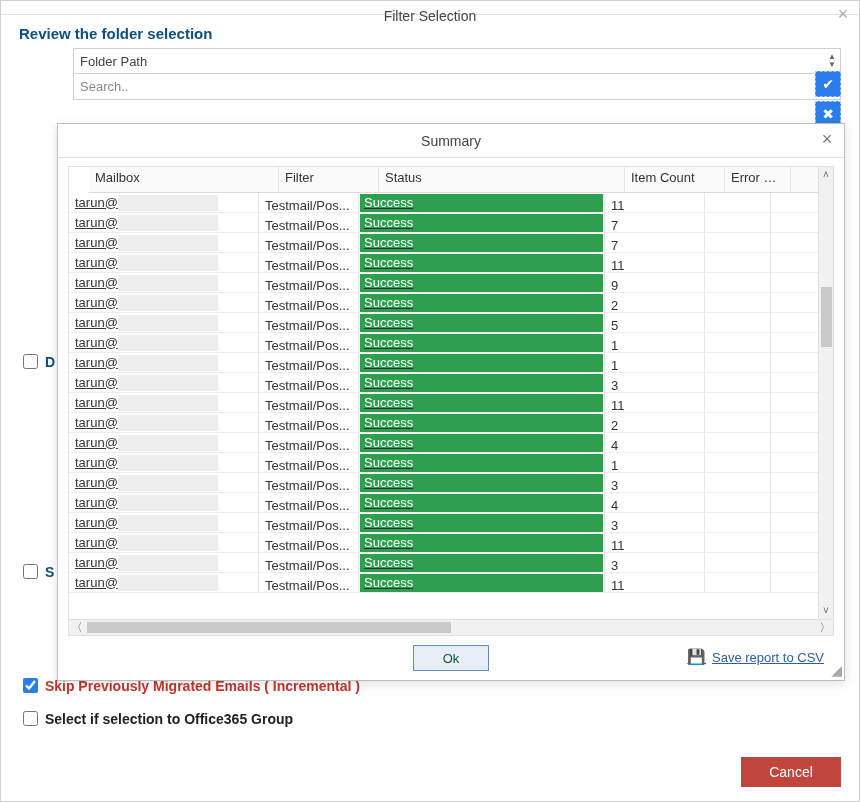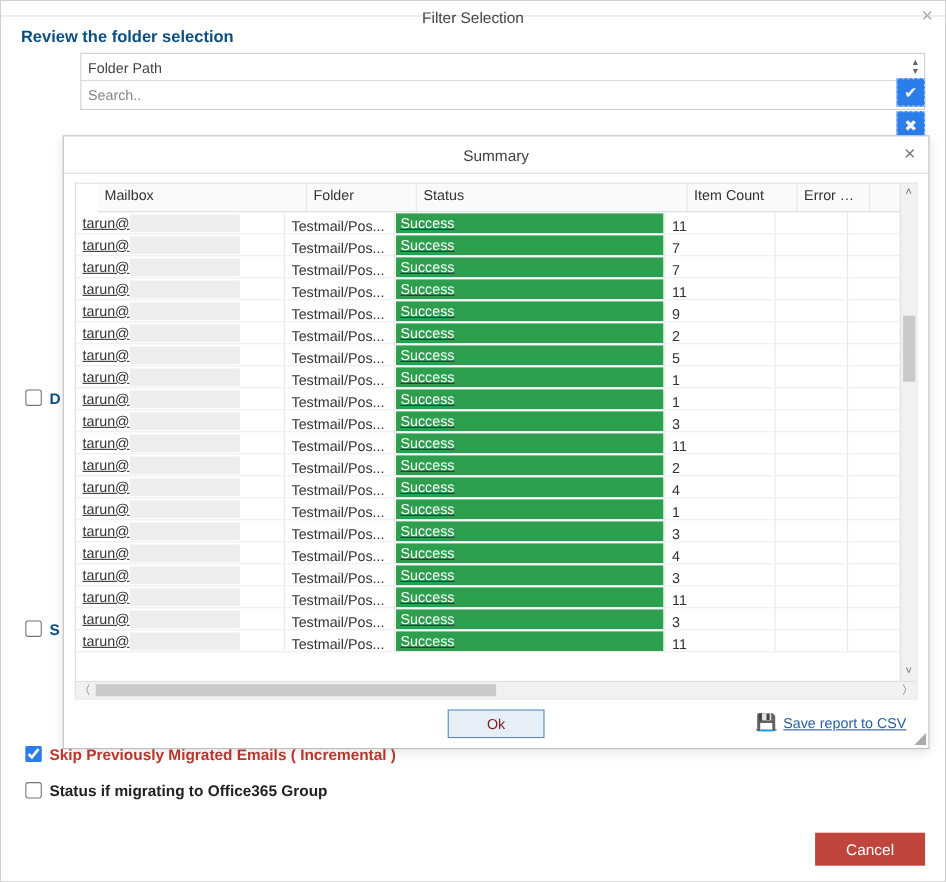--- a/index.html
+++ b/index.html
@@ -327,25 +327,25 @@
 
   .modal-footer {
     height: 44px;
     display: flex;
     align-items: center;
     padding: 0 14px;
     position: relative;
   }
   .ok-btn {
     margin: 0 auto;
-    width: 88px;
+    width: 76px;
     height: 26px;
     background: #e6eef7;
     border: 1px solid #5a8fbd;
-    color: #7f1d1d;
+    color: #14532d;
     font-size: 13px;
     cursor: pointer;
   }
   .csv-link {
     position: absolute;
     right: 20px;
     top: 12px;
     color: #2a5fa3;
     text-decoration: underline;
     font-size: 13px;
@@ -404,39 +404,39 @@
     <span>S</span>
   </div>
 
   <div class="bg-bottom-opts">
     <div class="opt red">
       <input type="checkbox" checked="" style="">
       <span>Skip Previously Migrated Emails ( Incremental )</span>
     </div>
     <div class="opt norm">
       <input type="checkbox" style="">
-      <span>Status if migrating to Office365 Group</span>
+      <span>Select if selection to Office365 Group</span>
     </div>
   </div>
 
   <div class="bg-buttons">
     <button class="btn-cancel">Cancel</button>
   </div>
 </div>
 
 <div class="modal">
   <div class="modal-title">
     <span>Summary</span>
     <div class="close">×</div>
   </div>
 
   <div class="grid">
     <div class="grid-head">
       <div class="cell c-mailbox">Mailbox</div>
-      <div class="cell c-folder">Folder</div>
+      <div class="cell c-folder">Filter</div>
       <div class="cell c-status" style="padding:3px 6px">Status</div>
       <div class="cell c-count">Item Count</div>
       <div class="cell c-errd">
         <span>Error Det</span><span class="sort-caret">˄</span>
       </div>
     </div>
 
     <div class="grid-body" id="grid-body">
         <div class="grid-row">
           <div class="cell c-mailbox">

